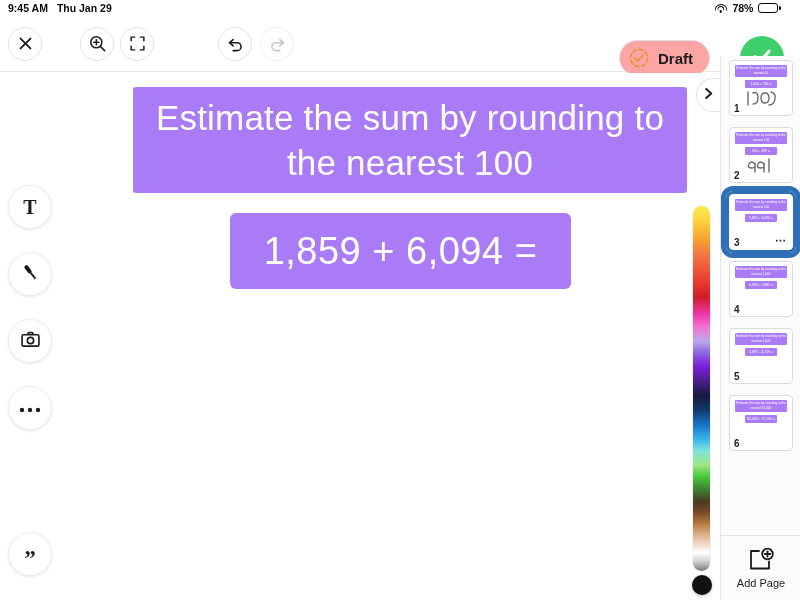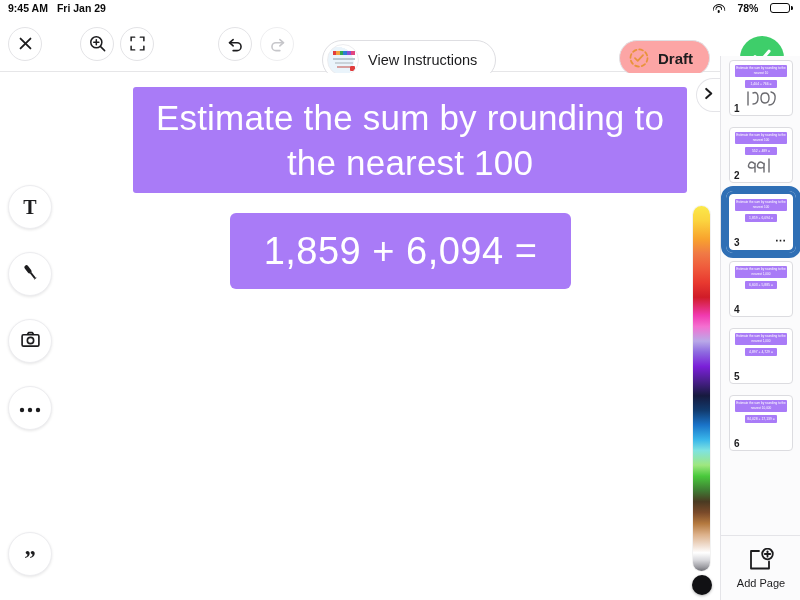--- a/index.html
+++ b/index.html
@@ -11,21 +11,21 @@
     -webkit-font-smoothing: antialiased;
   }
   #app { position: relative; width: 800px; height: 600px; background:#fff; }
 
   
   .statusbar {
     position:absolute; top:0; left:0; width:800px; height:16px;
     display:flex; align-items:center; font-size:10.5px; font-weight:bold; color:#0b0b0b;
   }
   .sb-left { display:flex; gap:9px; padding-left:8px; }
-  .sb-right { margin-left:auto; display:flex; align-items:center; gap:12px; padding-right:7px; }
+  .sb-right { margin-left:auto; display:flex; align-items:center; gap:5px; padding-right:19px; }
   .wifi-ico { display:inline-block; width:13px; height:10px; position:relative; }
   .wifi-ico i {
     position:absolute; border:1.4px solid #0b0b0b; border-bottom:none;
     border-radius:50% 50% 0 0 / 100% 100% 0 0; left:50%; transform:translateX(-50%);
   }
   .wifi-ico i:nth-child(1){ width:13px;height:6.5px; top:1px; }
   .wifi-ico i:nth-child(2){ width:7.5px;height:4px; top:3.2px; }
   .wifi-ico .dot{ position:absolute; width:2.6px;height:2.6px;background:#0b0b0b;border-radius:50%;
     left:50%;transform:translateX(-50%); bottom:0.2px; border:none; }
   .batt { display:inline-flex; align-items:center; }
@@ -169,21 +169,21 @@
   .add-page span { font-size:11px; }
 </style>
 </head>
 <body>
 
 <div id="app">
 
   <div class="statusbar">
     <div class="sb-left">
       <span>9:45 AM</span>
-      <span>Fri Jan 29</span>
+      <span>Thu Jan 29</span>
     </div>
     <div class="sb-right">
       <span class="wifi-ico">
         <i></i>
           <i></i>
           <span class="dot"></span>
       </span>
       <span>78%</span>
       <span class="batt">
         <span class="shell"><span class="fill" style="width:78%"></span></span>
@@ -224,30 +224,20 @@
         </svg>
       </div>
       <div class="tb-circle dim">
         <svg width="19" height="19" viewBox="0 0 24 24" fill="none" stroke="#c6c6ca" stroke-width="2" stroke-linecap="round" stroke-linejoin="round">
           <path d="M15 7 L19.5 11 L15 15"></path>
             <path d="M19.5 11 H10 a5 5 0 0 0 0 10 H15"></path>
         </svg>
       </div>
     </div>
 
-    <div class="instr-btn">
-      <span class="instr-thumb">
-        <span class="band"></span>
-          <span class="l1"></span>
-          <span class="l2"></span>
-          <span class="l3"></span>
-          <span class="mark"></span>
-      </span>
-      <span>View Instructions</span>
-    </div>
 
     <div class="draft-btn">
       <span class="draft-ico">
         <svg width="22" height="22" viewBox="0 0 24 24" fill="none" stroke="#e8933a" stroke-width="1.9" stroke-linecap="round" stroke-linejoin="round">
           <circle cx="12" cy="12" r="9.3" stroke-dasharray="4.2 3.1"></circle>
           <polyline points="7.6,12.2 10.6,15.2 16.4,8.9"></polyline>
         </svg>
       </span>
       <span>Draft</span>
     </div>

